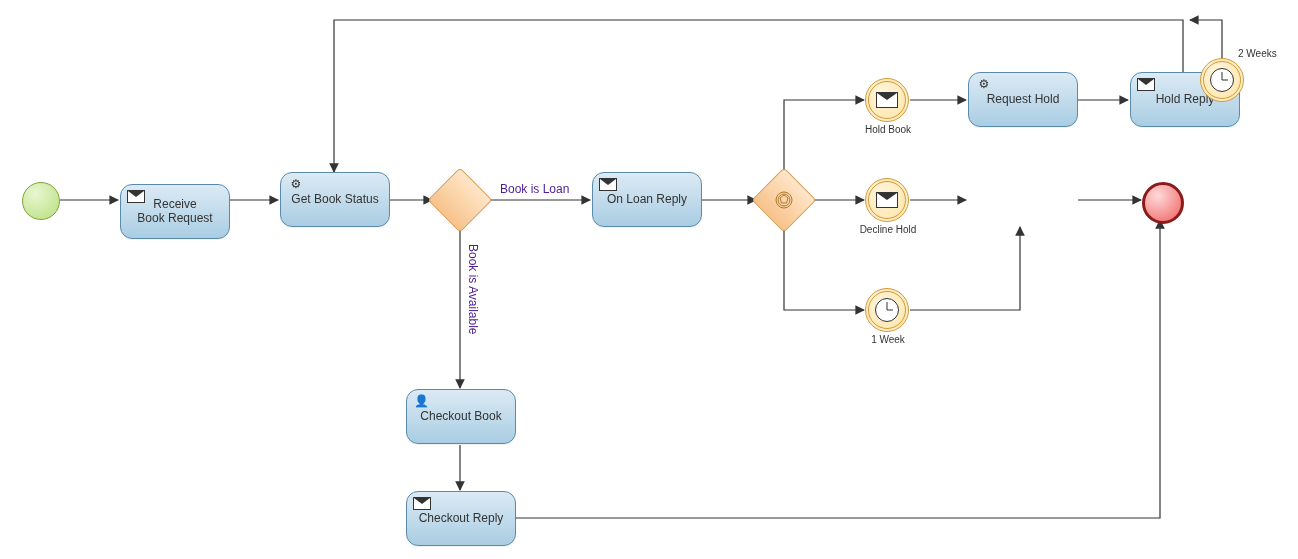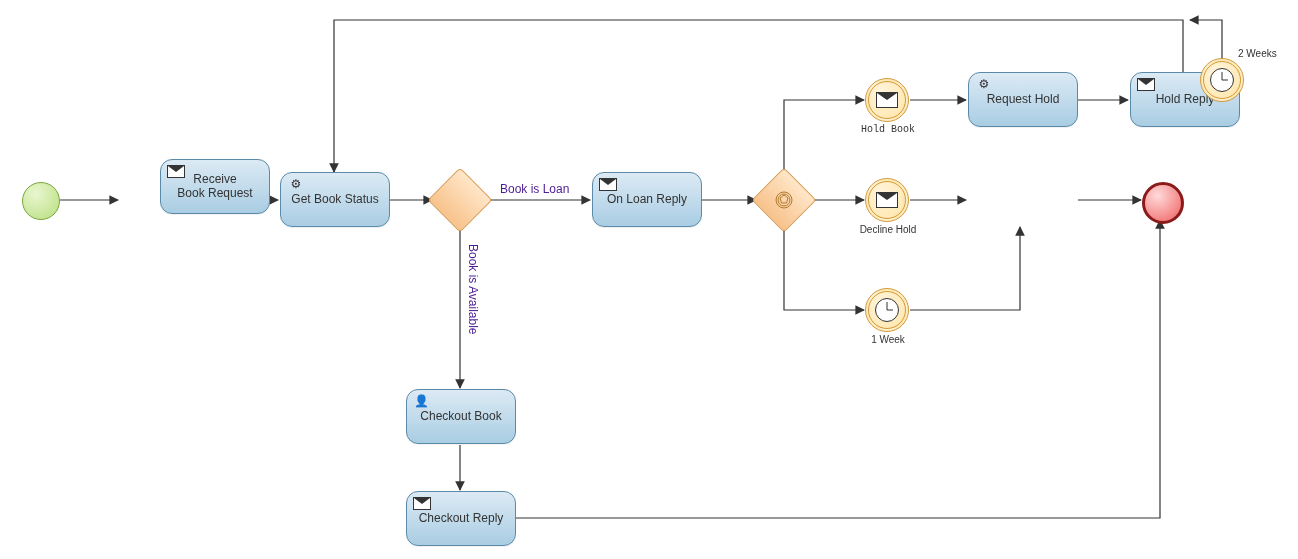--- a/index.html
+++ b/index.html
@@ -118,21 +118,21 @@
       <path d="M516,518 L1160,518 L1160,220"></path>
 
       <path d="M1183,72 L1183,20 L334,20 L334,172"></path>
 
       <path d="M1222,60 L1222,20 L1190,20" marker-end=""></path>
     </g>
   </svg>
 
   <div class="start-event" style="left:22px; top:182px;"></div>
 
-  <div class="task" style="left:120px; top:159px;margin-left:40px;">
+  <div class="task" style="left:120px; top:184px;">
     <span class="tic">
         <span class="envelope"></span>
       </span>
     <span class="label" style="white-space: pre-line;">Receive
 Book Request</span>
   </div>
 
   <div class="task" style="left:280px; top:172px;">
     <span class="tic gear">⚙</span>
     <span class="label">Get Book Status</span>
@@ -182,21 +182,21 @@
           <circle cx="9" cy="9" r="8" fill="none" stroke="#b07a2e"></circle>
           <circle cx="9" cy="9" r="6" fill="none" stroke="#b07a2e"></circle>
           <polygon points="9,4 13,7 11.5,12 6.5,12 5,7" fill="none" stroke="#b07a2e"></polygon>
         </svg>
     </span>
   </div>
 
   <div class="ievent msg" style="left:865px; top:78px;">
       <span class="inner"></span>
     </div>
-  <div class="ievent-label" style="left:843px; top:124px;font-family:Liberation Mono, monospace;">Hold Book</div>
+  <div class="ievent-label" style="left:843px; top:124px;">Hold Book</div>
 
   <div class="ievent msg" style="left:865px; top:178px;">
       <span class="inner"></span>
     </div>
   <div class="ievent-label" style="left:843px; top:224px;">Decline Hold</div>
 
   <div class="ievent timer" style="left:865px; top:288px;">
       <span class="inner"></span>
     </div>
   <div class="ievent-label" style="left:843px; top:334px;">1 Week</div>

